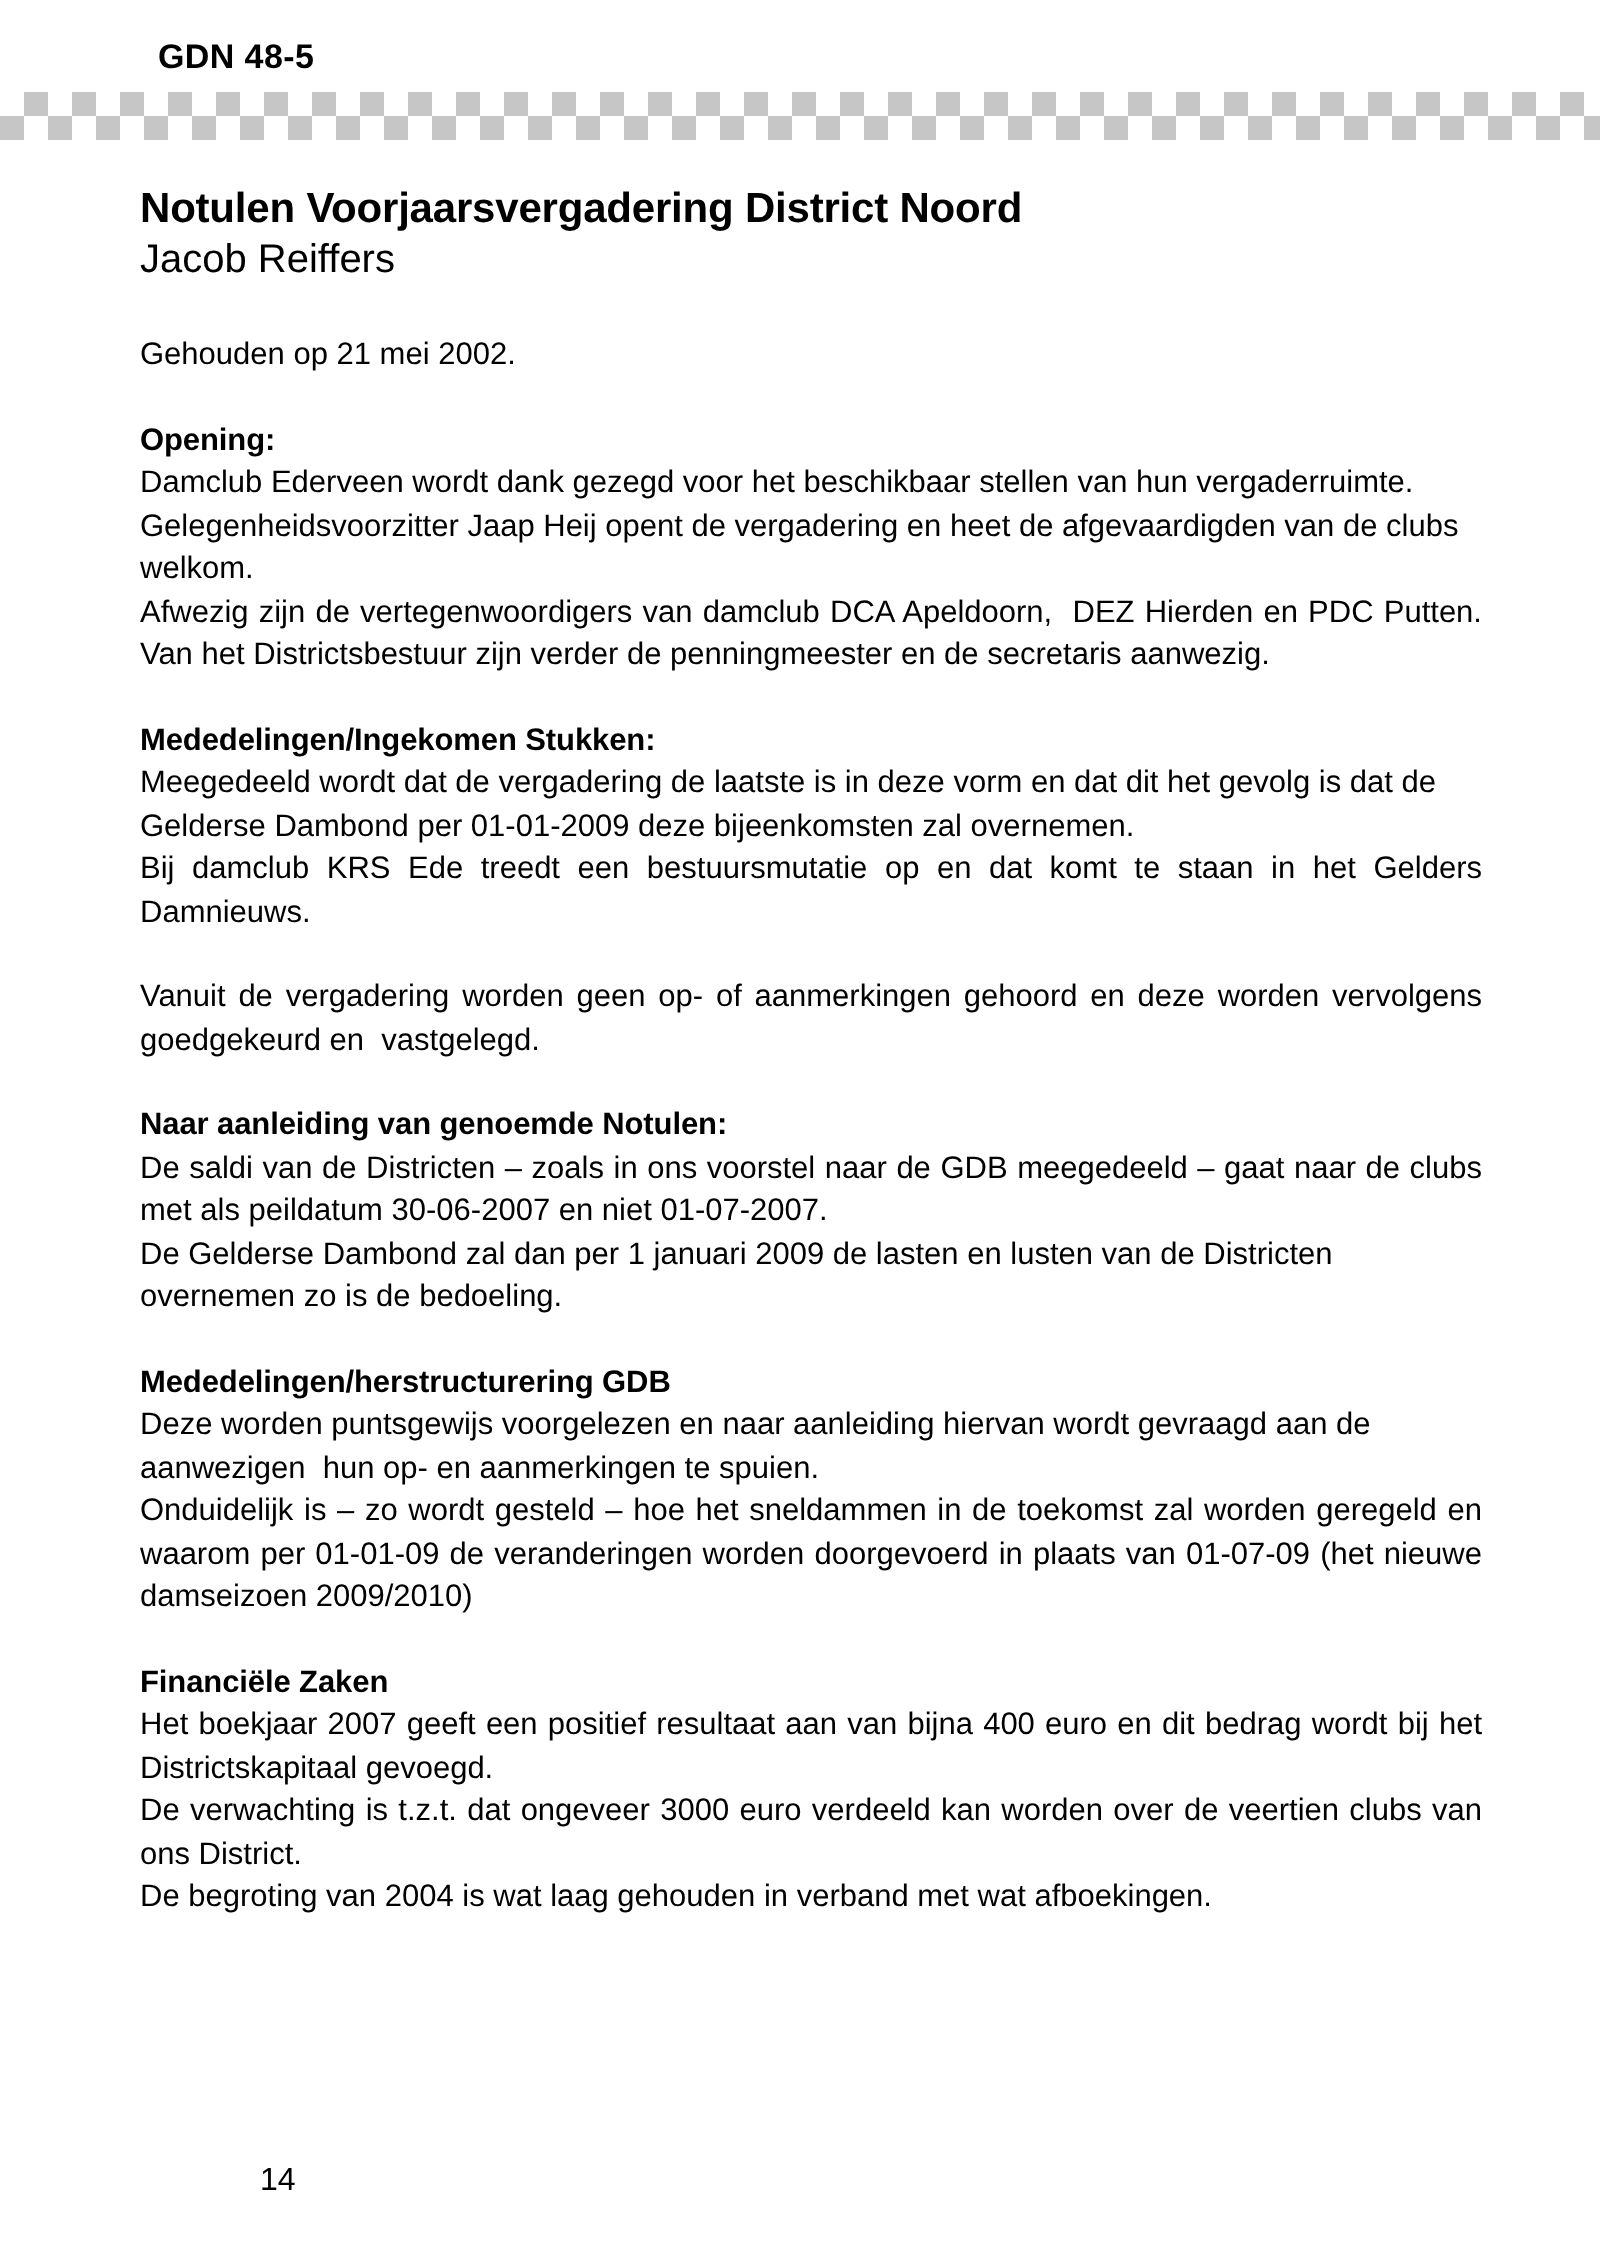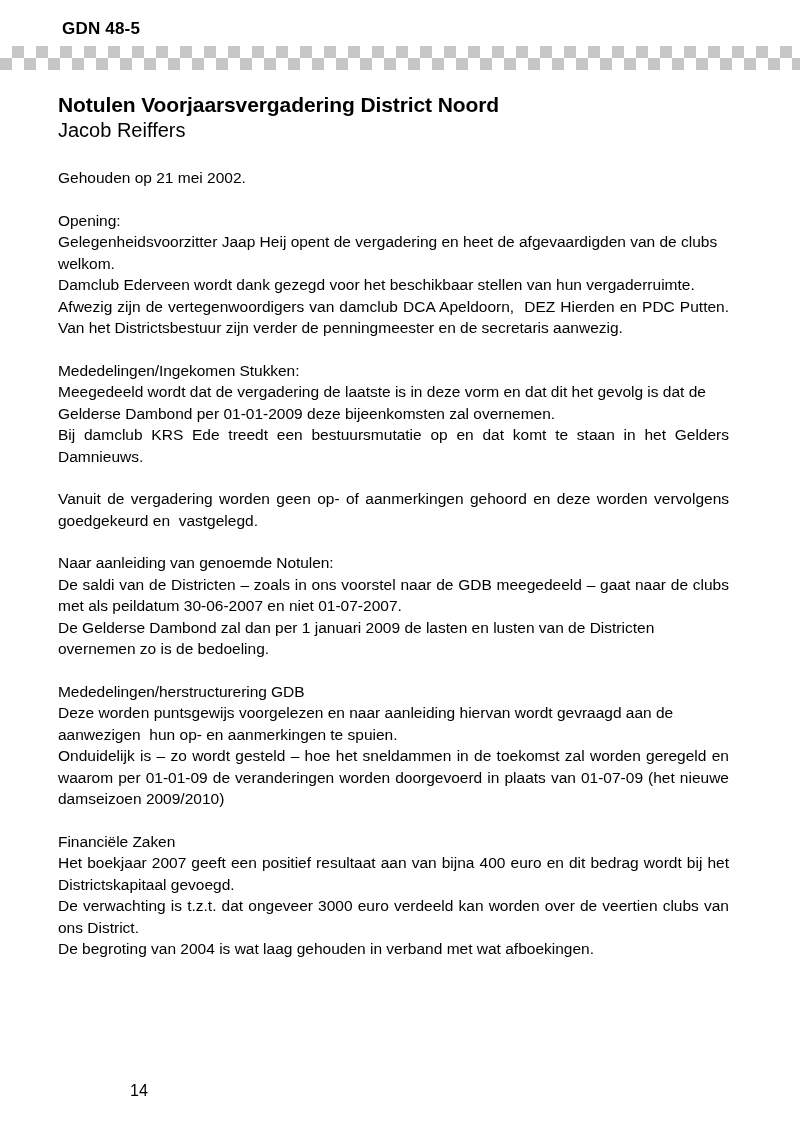--- a/index.html
+++ b/index.html
@@ -18,21 +18,21 @@
     width: 800px;
     height: 1134px;
     background: #ffffff;
     overflow: hidden;
     box-sizing: border-box;
   }
 
   
   .running-head {
     position: absolute;
-    left: 62px;
+    left: 79px;
     top: 18px;
     font-size: 17px;
     font-weight: bold;
     letter-spacing: 0.2px;
     line-height: 22px;
     color: #000;
   }
 
   .checker-band {
     position: absolute;
@@ -44,21 +44,21 @@
       linear-gradient(45deg, #c6c6c6 25%, transparent 25%, transparent 75%, #c6c6c6 75%),
       linear-gradient(45deg, #c6c6c6 25%, transparent 25%, transparent 75%, #c6c6c6 75%);
     background-size: 24px 24px;
     background-position: 0 0, 12px 12px;
     background-color: #ffffff;
   }
 
   
   .doc {
     position: absolute;
-    left: 58px;
+    left: 70px;
     top: 92px;
     width: 671px;
   }
 
   .doc-title {
     font-size: 21px;
     font-weight: bold;
     line-height: 26px;
     margin: 0 0 2px 0;
     letter-spacing: -0.1px;
@@ -78,21 +78,21 @@
     margin: 0;
     text-align: justify;
     text-justify: inter-word;
     hyphens: none;
     white-space: pre-wrap;
   }
   p.para.flush { text-align: left; }
 
   .heading {
     font-size: 15.5px;
-    font-weight: normal;
+    font-weight: bold;
     line-height: 21.5px;
     margin: 0;
     text-align: left;
     letter-spacing: -0.05px;
   }
 
   .section { margin: 0 0 21px 0; }
   .section:last-child { margin-bottom: 0; }
 
   
@@ -120,22 +120,22 @@
     <p class="doc-author">Jacob Reiffers</p>
 
     <div class="spacer-lg"></div>
 
     <p class="para flush">Gehouden op 21 mei 2002.</p>
 
     <div class="spacer-sm"></div>
 
     <div class="section">
       <p class="heading">Opening:</p>
+      <p class="para">Damclub Ederveen wordt dank gezegd voor het beschikbaar stellen van hun vergaderruimte.</p>
       <p class="para flush">Gelegenheidsvoorzitter Jaap Heij opent de vergadering en heet de afgevaardigden van de clubs welkom.</p>
-      <p class="para">Damclub Ederveen wordt dank gezegd voor het beschikbaar stellen van hun vergaderruimte.</p>
       <p class="para">Afwezig zijn de vertegenwoordigers van damclub DCA Apeldoorn,  DEZ Hierden en PDC Putten. Van het Districtsbestuur zijn verder de penningmeester en de secretaris aanwezig.</p>
     </div>
 
     <div class="section">
       <p class="heading">Mededelingen/Ingekomen Stukken:</p>
       <p class="para flush">Meegedeeld wordt dat de vergadering de laatste is in deze vorm en dat dit het gevolg is dat de Gelderse Dambond per 01-01-2009 deze bijeenkomsten zal overnemen.</p>
       <p class="para">Bij damclub KRS Ede treedt een bestuursmutatie op en dat komt te staan in het Gelders Damnieuws.</p>
     </div>
 
     <div class="section">

